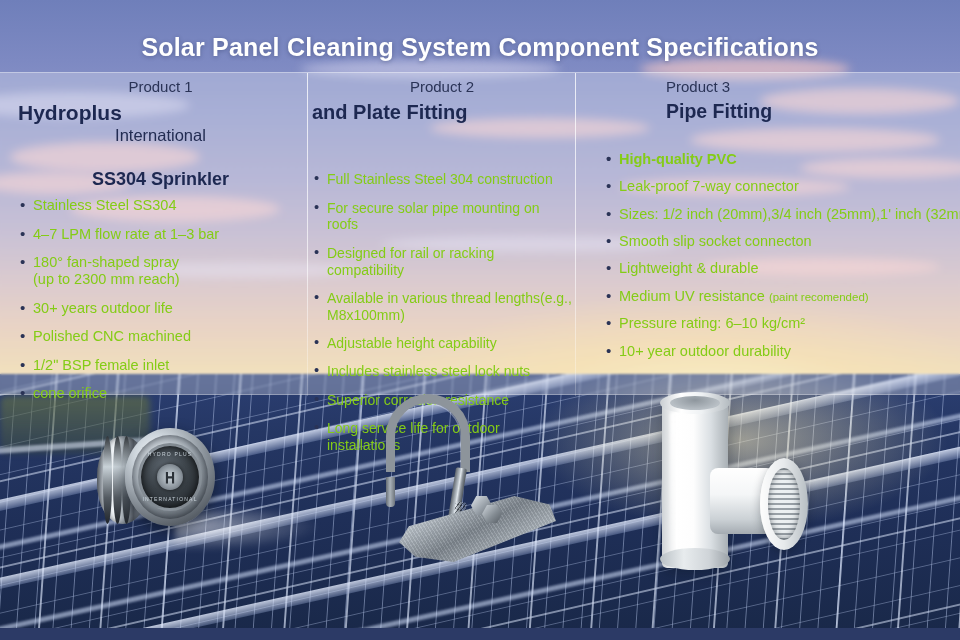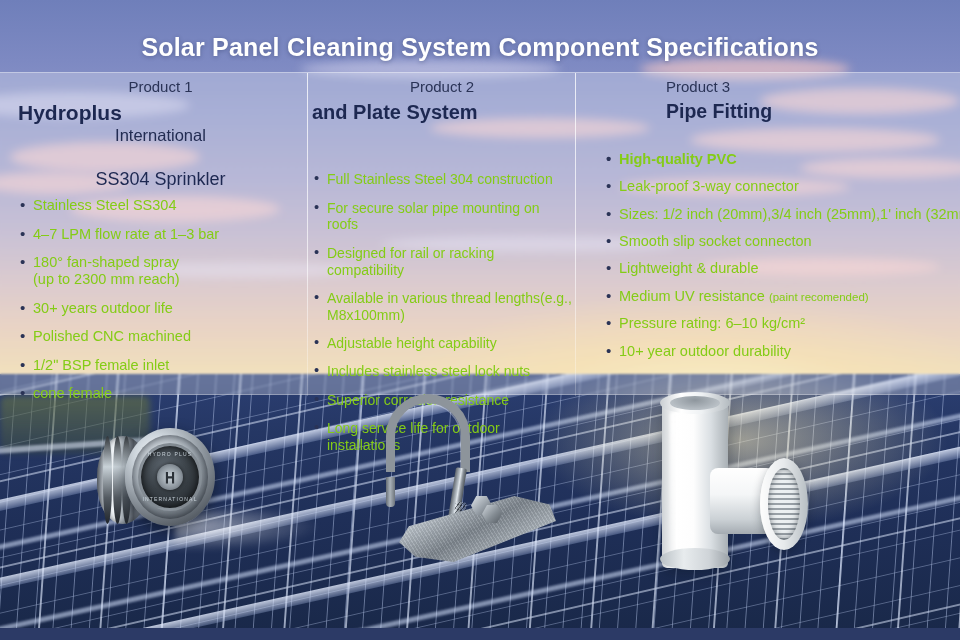--- a/index.html
+++ b/index.html
@@ -137,21 +137,21 @@
   }
   .prod-sub {
     text-align:center;
     font-size:16.5px;
     color:#222c52;
     line-height:1.2;
     margin-top:1px;
   }
   .prod-head {
     font-size:18px;
-    font-weight:normal;
+    font-weight:bold;
     color:#1d2851;
   }
 
   ul.specs { list-style:none; }
   ul.specs li {
     position:relative;
     padding-left:15px;
     color:#84cc16;
     line-height:1.2;
   }
@@ -394,49 +394,49 @@
     <div class="head-wrap">
       <span class="prod-head">SS304 Sprinkler</span>
     </div>
     <ul class="specs">
       <li><span>Stainless Steel SS304</span></li>
       <li><span>4–7 LPM flow rate at 1–3 bar</span></li>
       <li><span>180° fan-shaped spray</span><span class="cont">(up to 2300 mm reach)</span></li>
       <li><span>30+ years outdoor life</span></li>
       <li><span>Polished CNC machined</span></li>
       <li><span>1/2ʺ BSP female inlet</span></li>
-      <li><span class="cont">cone female</span></li>
+      <li><span class="cont">cone orifice</span></li>
     </ul>
   </div>
 
   <div class="col col2">
     <div class="prod-label">Product 2</div>
     <div class="prod-name">
-      <div>and Plate System</div>
+      <div>and Plate Fitting</div>
     </div>
     <ul class="specs">
       <li><span>Full Stainless Steel 304 construction</span></li>
       <li><span>For secure solar pipe mounting on roofs</span></li>
       <li><span>Designed for rail or racking compatibility</span></li>
       <li><span>Available in various thread lengths</span><span class="cont">(e.g., M8x100mm)</span></li>
       <li><span>Adjustable height capability</span></li>
       <li><span>Includes stainless steel lock nuts</span></li>
       <li><span>Superior corrosion resistance</span></li>
       <li><span>Long service life for outdoor installations</span></li>
     </ul>
   </div>
 
   <div class="col col3">
     <div class="prod-label" style="text-align:left;padding-left:62px;">Product 3</div>
     <div class="prod-name" style="text-align:left;padding-left:62px;">
       <div>Pipe Fitting</div>
     </div>
     <ul class="specs">
       <li class="bold-item"><span>High-quality PVC</span></li>
-      <li><span>Leak-proof 3-way connector</span></li>
+      <li><span>Leak-proof 7-way connector</span></li>
       <li><span>Sizes: 1/2 inch (20mm),</span><span class="cont">3/4 inch (25mm),</span><span class="cont">1' inch (32mm)</span></li>
       <li><span>Smooth slip socket connecton</span></li>
       <li><span>Lightweight &amp; durable</span></li>
       <li><span>Medium UV resistance</span> <span class="small-note">(paint recomended)</span></li>
       <li><span>Pressure rating: 6–10 kg/cm²</span></li>
       <li><span>10+ year outdoor durability</span></li>
     </ul>
   </div>
 
   <div class="photo" id="sprinkler">

